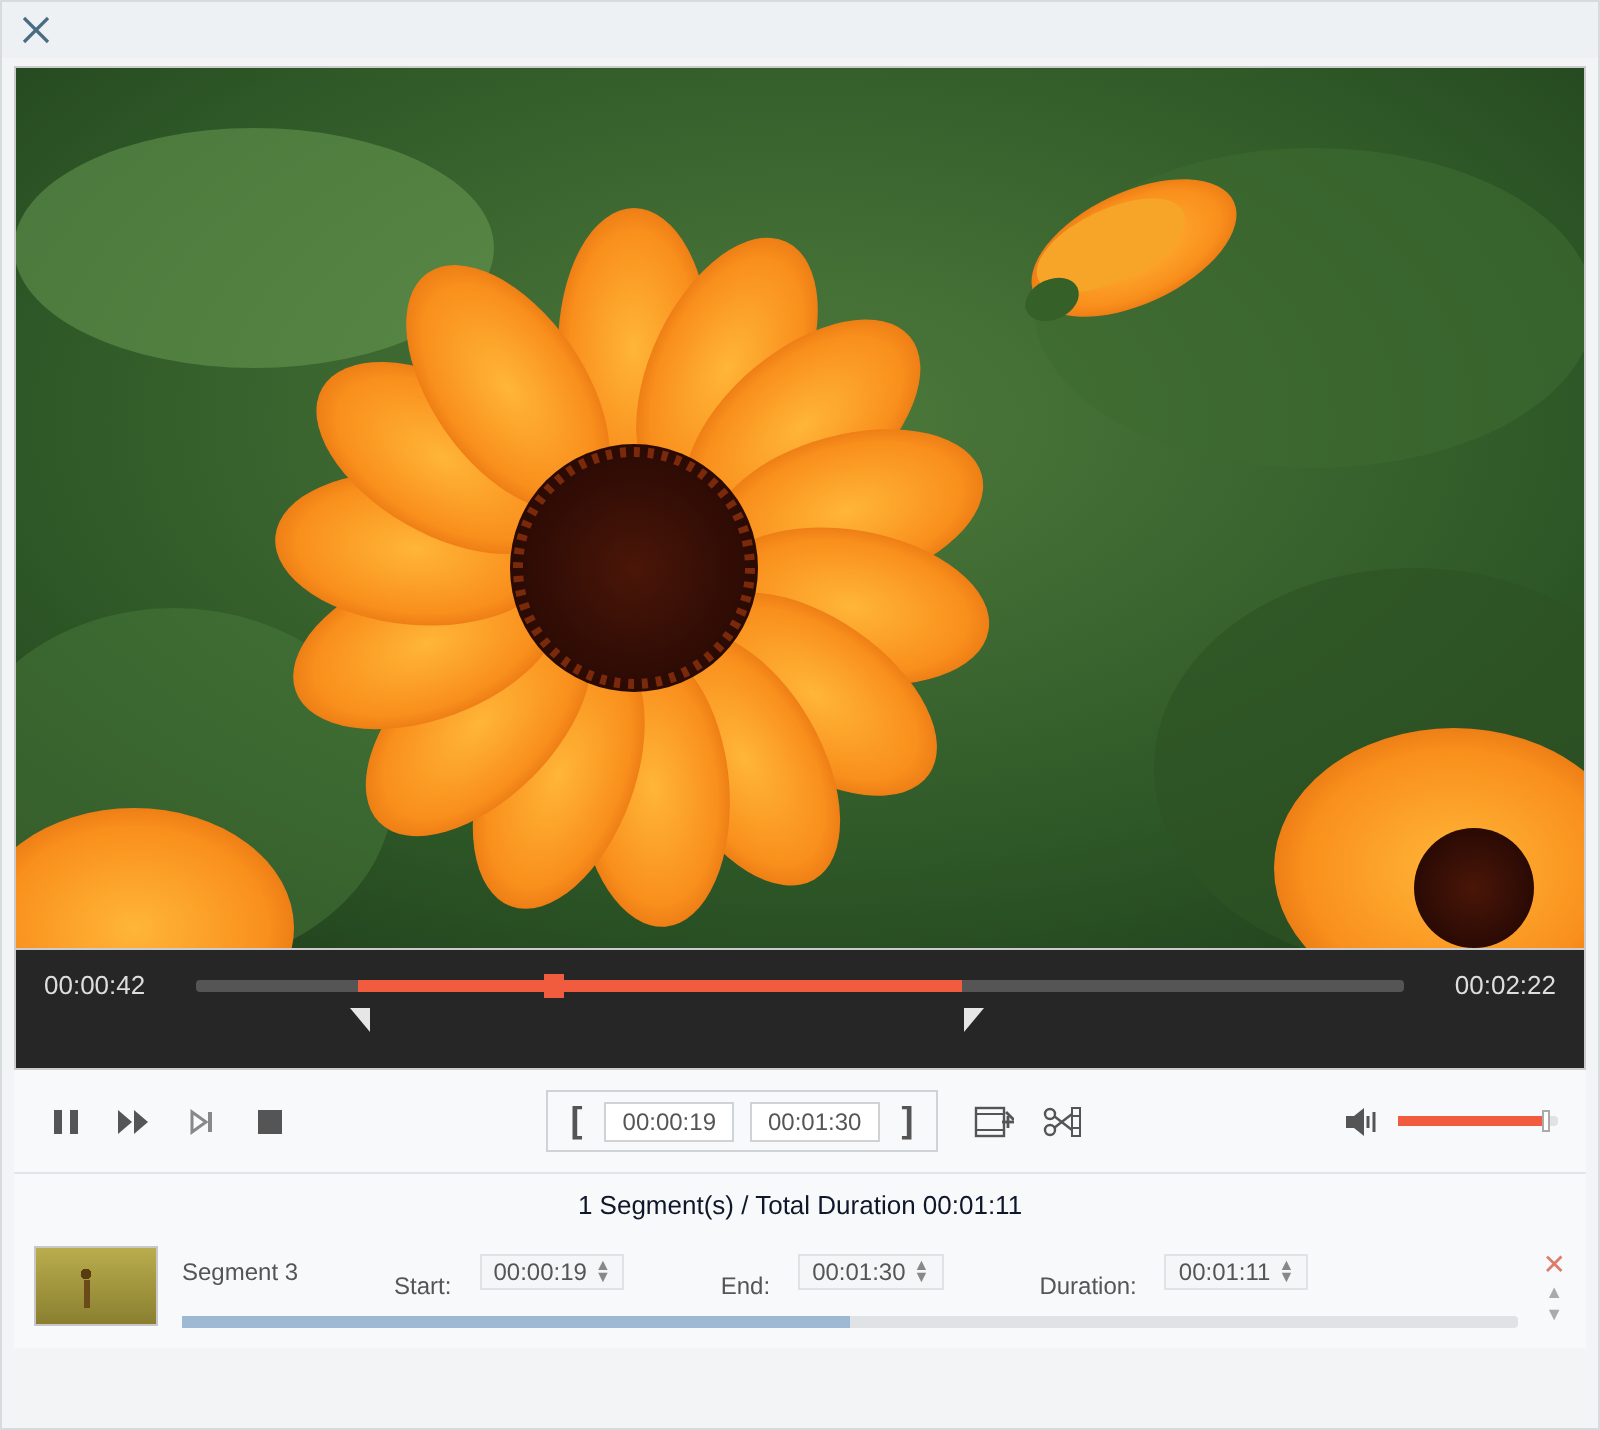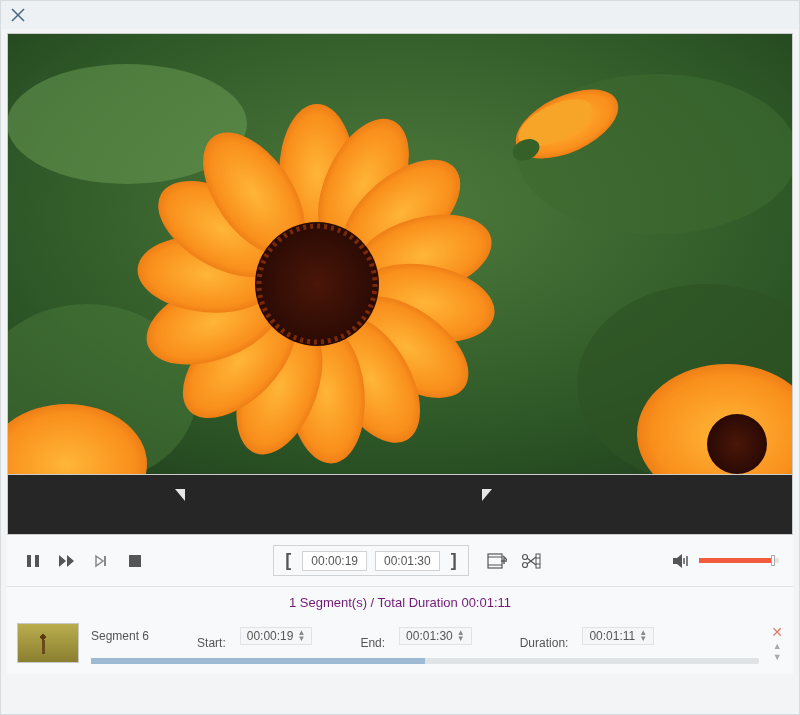--- a/index.html
+++ b/index.html
@@ -98,21 +98,21 @@
   .controls .vol-track {
     width: 80px; height: 5px; background: #e2e2e2; position: relative; border-radius: 2px;
   }
   .controls .vol-track .fill { position: absolute; left:0; top:0; height:100%; background:#f25c3e; width: 90%; }
   .controls .vol-track .thumb { position: absolute; top:-3px; width:4px; height:11px; background:#fff; border:1px solid #aaa; left:90%; }
 
   
   .summary {
     text-align: center;
     padding: 8px 0 6px 0;
-    color: #701a75;
+    color: #0f172a;
     font-size: 13px;
     margin: 0 6px;
     background: #f8f9fa;
   }
 
   
   .segments {
     padding: 6px 10px 10px 10px;
     margin: 0 6px;
     background: #f8f9fa;
@@ -225,20 +225,28 @@
           <ellipse transform="rotate(325)" cx="0" cy="-110" rx="38" ry="70"></ellipse>
         </g>
         <circle r="62" fill="url(#centerdk)"></circle>
         <circle r="58" fill="none" stroke="#7a2a0a" stroke-width="5" stroke-dasharray="3 4"></circle>
       </g>
     </g>
   </svg>
 </div>
 
 <div class="timeline">
+  <div class="row1">
+    <div class="ct">00:00:42</div>
+    <div class="track">
+      <div class="sel" id="tl-sel" style="left: 13.4%; width: 50%;"></div>
+      <div class="play-dot" id="tl-head" style="left: calc(29.6% - 5px);"></div>
+    </div>
+    <div class="tt">00:02:22</div>
+  </div>
   <div class="markers">
     <svg id="mk-in" style="position: absolute; top: 0px; left: calc(13.4% - 5px);" width="10" height="12">
         <polygon points="0,0 10,0 10,12" fill="#e6e6e6"></polygon>
       </svg>
     <svg id="mk-out" style="position: absolute; top: 0px; left: calc(63.4% - 5px);" width="10" height="12">
         <polygon points="0,0 10,0 0,12" fill="#e6e6e6"></polygon>
       </svg>
   </div>
 </div>
 
@@ -316,21 +324,21 @@
   </div>
 </div>
 
 <div class="summary">1 Segment(s) / Total Duration 00:01:11</div>
 
 <div class="segments">
   <div class="seg-row">
     <div class="seg-thumb"></div>
     <div class="seg-main">
       <div class="seg-top">
-        <span>Segment 6</span>
+        <span>Segment 3</span>
         <span style="flex:0 0 20px"></span>
         <span class="lbl">Start:</span>
         <span class="val">
           <span>00:00:19</span>
           <span class="spin">▲<br>▼</span>
         </span>
         <span style="flex:0 0 20px"></span>
         <span class="lbl">End:</span>
         <span class="val">
           <span>00:01:30</span>

